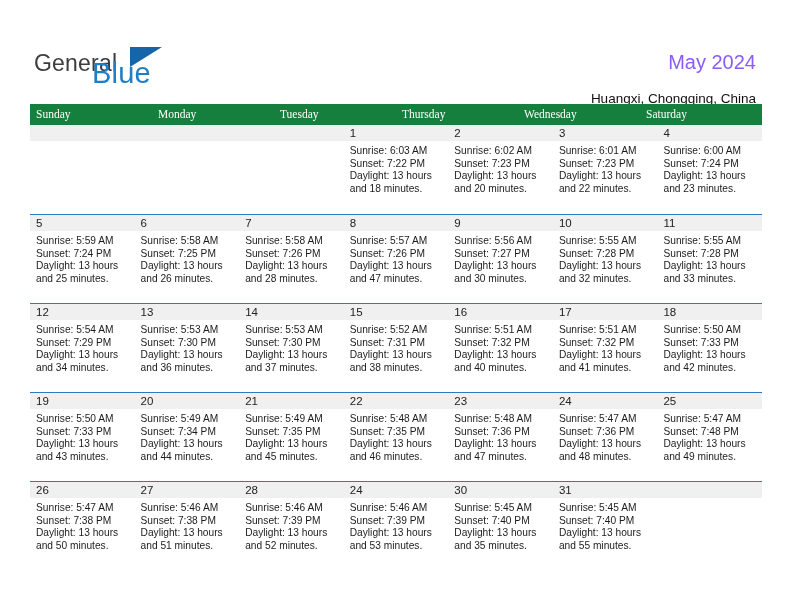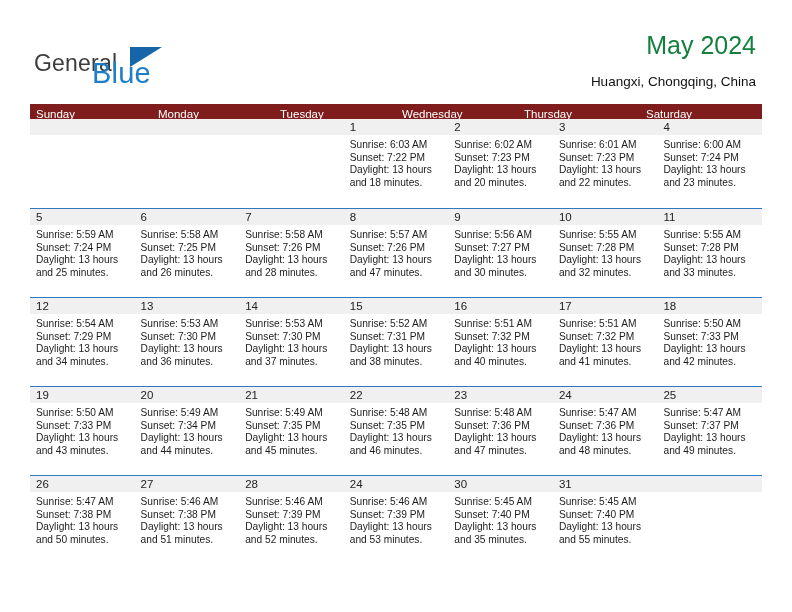--- a/index.html
+++ b/index.html
@@ -63,44 +63,46 @@
     border-left: 32px solid #1565a8;
     border-bottom: 20px solid transparent;
   }
   .title-block {
     position: absolute;
     right: 36px;
     top: 30px;
     text-align: right;
   }
   .cal-title {
-    font-size: 25px;
-    color: #15803d;
+    font-size: 20px;
+    color: #8b5cf6;
     line-height: 30px;
     white-space: nowrap;
+    margin-top: 17px;
   }
   .cal-subtitle {
     margin-top: 13px;
     font-size: 13.5px;
     color: #111111;
     line-height: 17px;
     white-space: nowrap;
   }
 
   
   .calendar {
     position: absolute;
     left: 30px;
     top: 104px;
     width: 732px;
   }
   .dow-row {
     display: flex;
-    background: #7f1d1d;
-    height: 15px;
+    background: #15803d;
+    height: 21px;
+    font-family: Liberation Serif, serif;
   }
   .dow-cell {
     flex: 1 1 0;
     color: #ffffff;
     font-size: 11.5px;
     line-height: 21px;
     padding-left: 6px;
     box-sizing: border-box;
     white-space: nowrap;
   }
@@ -163,22 +165,22 @@
     </div>
 
   </div>
 
   <div class="calendar">
 
     <div class="dow-row">
       <div class="dow-cell">Sunday</div>
       <div class="dow-cell">Monday</div>
       <div class="dow-cell">Tuesday</div>
+      <div class="dow-cell">Thursday</div>
       <div class="dow-cell">Wednesday</div>
-      <div class="dow-cell">Thursday</div>
       <div class="dow-cell">Saturday</div>
     </div>
 
     <div id="weeks-container">
         <div class="week-row first">
           <div class="day-cell empty">
             <div class="day-num-band"></div>
             <div class="day-info">
               <div></div>
               <div></div>
@@ -423,21 +425,21 @@
               <div>Sunrise: 5:47 AM</div>
               <div>Sunset: 7:36 PM</div>
               <div>Daylight: 13 hours</div>
               <div>and 48 minutes.</div>
             </div>
           </div>
           <div class="day-cell">
             <div class="day-num-band">25</div>
             <div class="day-info">
               <div>Sunrise: 5:47 AM</div>
-              <div>Sunset: 7:37 PM</div>
+              <div>Sunset: 7:48 PM</div>
               <div>Daylight: 13 hours</div>
               <div>and 49 minutes.</div>
             </div>
           </div>
         </div>
         <div class="week-row">
           <div class="day-cell">
             <div class="day-num-band">26</div>
             <div class="day-info">
               <div>Sunrise: 5:47 AM</div>

